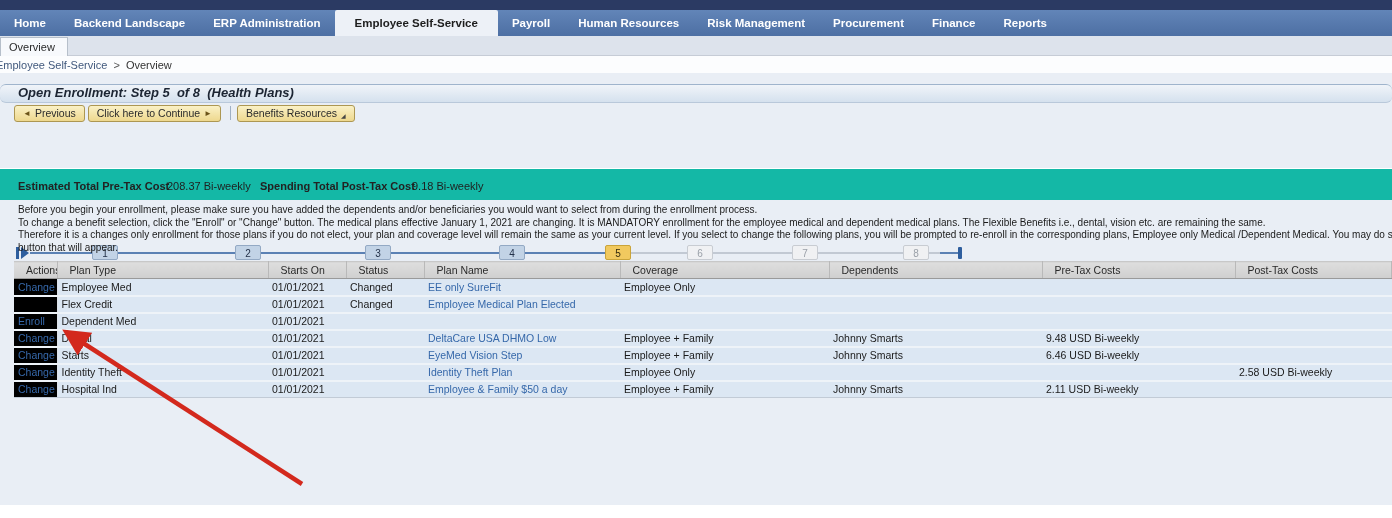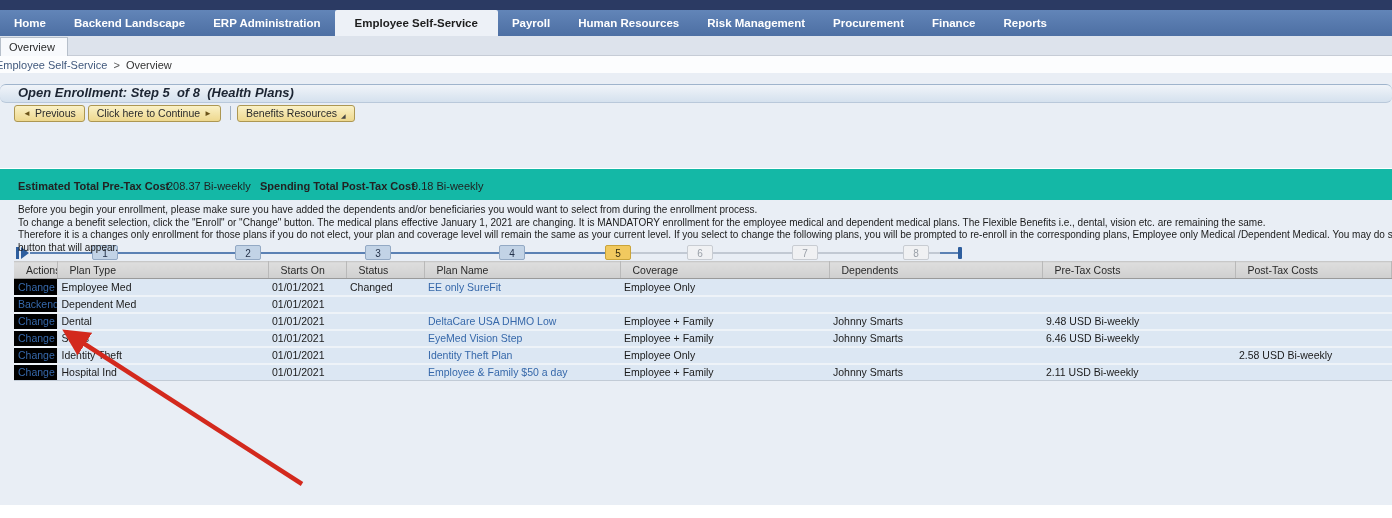--- a/index.html
+++ b/index.html
@@ -198,21 +198,32 @@
           <td>Employee Med</td>
           <td>01/01/2021</td>
           <td>Changed</td>
           <td><a href="#">EE only SureFit</a></td>
           <td>Employee Only</td>
           <td></td>
           <td></td>
           <td></td>
         </tr>
         <tr>
-          <td class="action"><a href="#">Backend</a></td>
+          <td class="action"></td>
+          <td>Flex Credit</td>
+          <td>01/01/2021</td>
+          <td>Changed</td>
+          <td><a href="#">Employee Medical Plan Elected</a></td>
+          <td></td>
+          <td></td>
+          <td></td>
+          <td></td>
+        </tr>
+        <tr>
+          <td class="action"><a href="#">Enroll</a></td>
           <td>Dependent Med</td>
           <td>01/01/2021</td>
           <td></td>
           <td></td>
           <td></td>
           <td></td>
           <td></td>
           <td></td>
         </tr>
         <tr>

